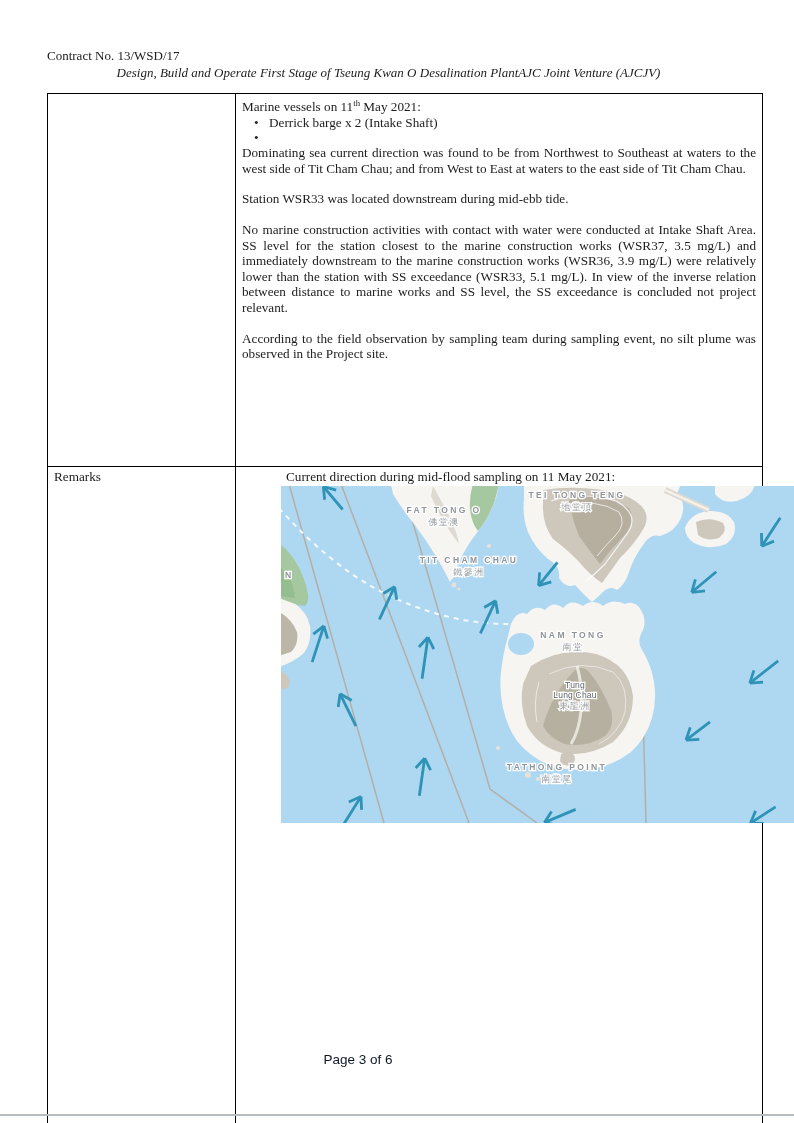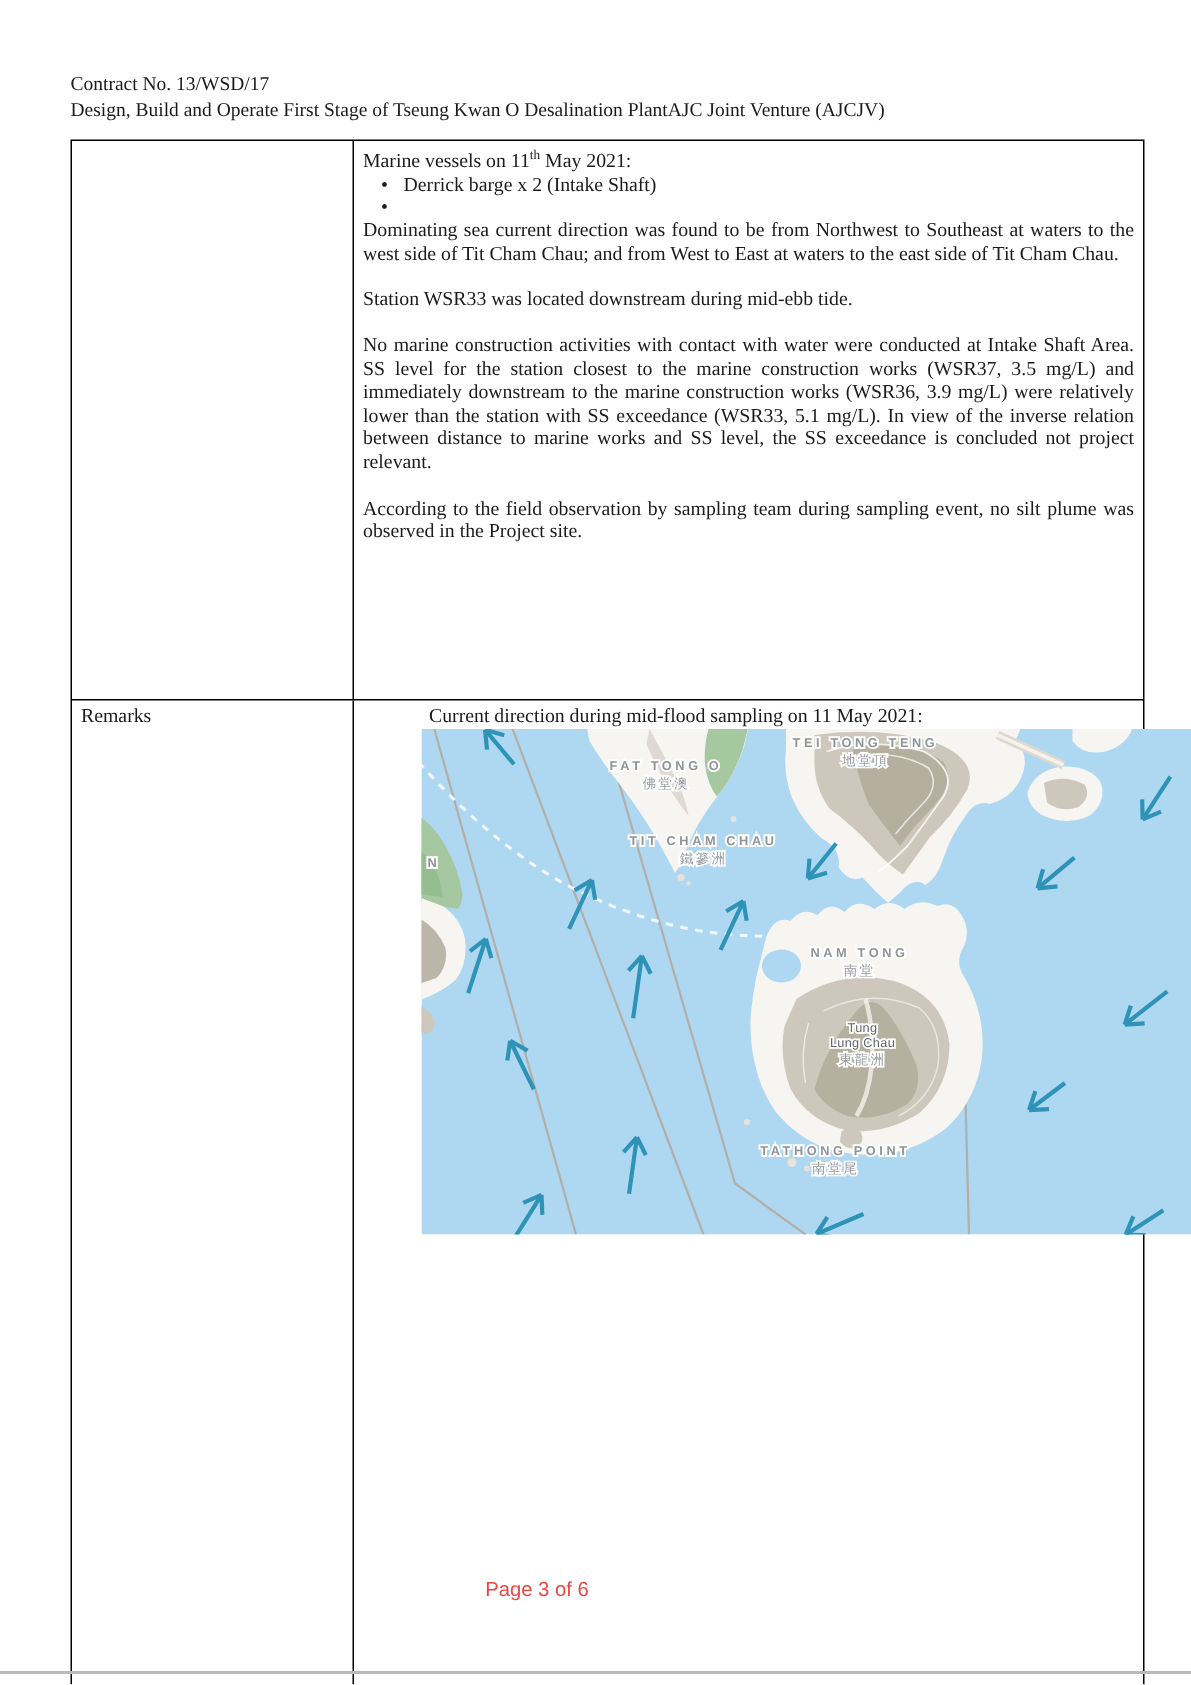--- a/index.html
+++ b/index.html
@@ -1,21 +1,21 @@
 <!DOCTYPE html>
 <html><head>
 <meta charset="utf-8">
 <style>
   html,body{margin:0;padding:0;background:#ffffff;}
   .page{position:relative;width:794px;height:1123px;background:#ffffff;overflow:hidden;
         font-family:"Liberation Serif","DejaVu Serif",serif;color:#1b1b1b;}
 
   
   .header{position:absolute;left:47px;top:48px;width:683px;font-size:13px;line-height:16.5px;}
-  .header-line2{display:flex;justify-content:flex-start;}
+  .header-line2{display:flex;justify-content:center;font-style:italic;}
 
   
   .doc-table{position:absolute;left:47px;top:93px;width:716px;height:1123px;
              border:1.6px solid #000;box-sizing:border-box;display:flex;flex-direction:column;}
   .t-row1{height:373px;display:flex;border-bottom:1.3px solid #000;box-sizing:border-box;}
   .t-row2{flex:1;display:flex;min-height:0;gap:44px;}
   .cell-left{width:188px;flex:0 0 188px;border-right:1.3px solid #000;box-sizing:border-box;
              padding:2px 6px;font-size:13.2px;line-height:15.6px;}
   .cell-right{flex:1;min-width:0;padding:2px 6px 0 6px;font-size:13.2px;line-height:15.6px;box-sizing:border-box;}
   .just{text-align:justify;}
@@ -30,21 +30,21 @@
   svg{display:block;}
   .map-label-en{font-family:"Liberation Sans","DejaVu Sans",sans-serif;font-size:8.5px;font-weight:700;
                 letter-spacing:2.4px;fill:#8f9499;stroke:#ffffff;stroke-width:2.6px;paint-order:stroke;}
   .map-label-zh{font-family:"DejaVu Sans","Liberation Sans",sans-serif;font-size:9px;font-weight:400;
                 letter-spacing:1.5px;fill:#969a9f;stroke:#ffffff;stroke-width:2.4px;paint-order:stroke;}
   .map-label-town{font-family:"Liberation Sans","DejaVu Sans",sans-serif;font-size:8.5px;font-weight:400;
                 letter-spacing:0.2px;fill:#5f6469;stroke:#ffffff;stroke-width:2.4px;paint-order:stroke;}
 
   
   .footer{position:absolute;left:0;top:1052px;width:716px;text-align:center;
-          font-family:"Liberation Sans","DejaVu Sans",sans-serif;font-size:13.5px;color:#ef4444;}
+          font-family:"Liberation Sans","DejaVu Sans",sans-serif;font-size:13.5px;color:#0f172a;}
   .bottom-rule{position:absolute;left:0;top:1114px;width:794px;height:2px;background:#b8bbbe;}
 </style>
 </head>
 <body>
 
 <div class="page">
 
   <div class="header">
     <div>Contract No. 13/WSD/17</div>
     <div class="header-line2">

